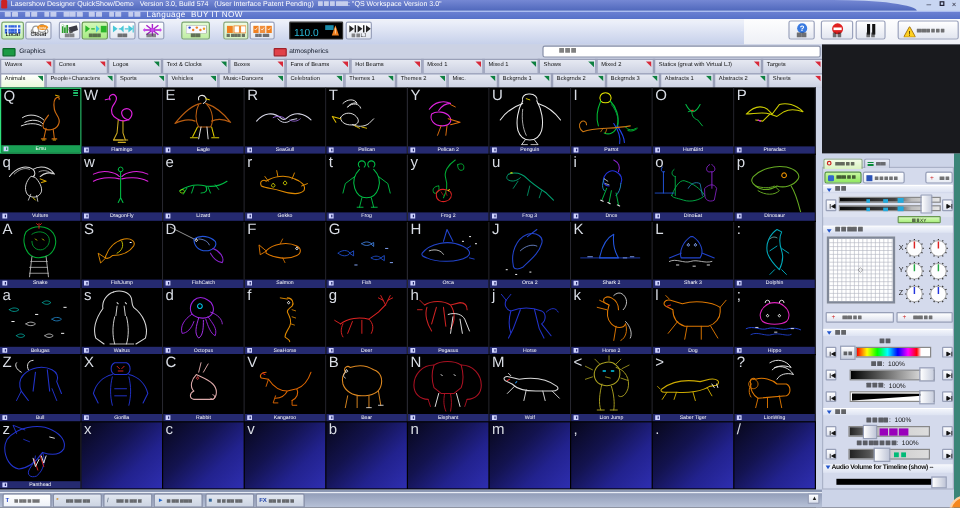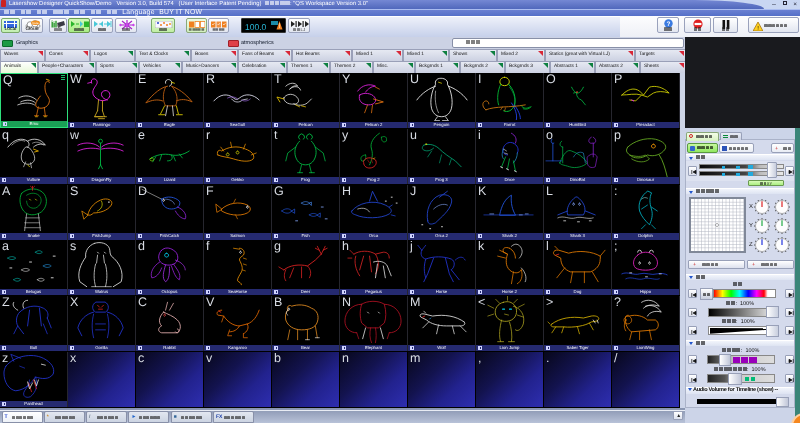--- a/index.html
+++ b/index.html
@@ -118,21 +118,21 @@
 <div class="abs" style="left:208px;top:18px;width:21px;height:15px;background:linear-gradient(#ffffff,#e2e6f0);border:1px solid #9aa2bc;border-radius:2px;">
 <svg class="abs" style="left:2px;top:2px;" width="16" height="7">
       <rect x="0" y="0.5" width="4.5" height="6" fill="#f08020"></rect>
       <rect x="5.5" y="0.5" width="4.5" height="6" fill="#f09040"></rect>
       <rect x="11" y="0.5" width="4.5" height="6" fill="#f08020"></rect>
       <path d="M1 3 l1 1 1.5-2 M6.5 3 l1 1 1.5-2 M12 3 l1 1 1.5-2" stroke="#fff" stroke-width="0.6" fill="none"></path>
     </svg>
 <div class="abs" style="left:0;right:0;bottom:0px;text-align:center;font-size:4px;color:#222;transform:scale(0.9);"><i class="cj"></i><i class="cj"></i><i class="cj"></i><i class="cj"></i></div>
   </div>
 <div class="abs" style="left:241px;top:18px;width:45px;height:15px;background:#000;border:1px solid #333;border-radius:1px;">
-<div class="abs" style="left:3px;top:3px;font-size:8.5px;color:#2ab8d8;font-family:'Liberation Sans',sans-serif;">100.0</div>
+<div class="abs" style="left:3px;top:3px;font-size:8.5px;color:#2ab8d8;font-family:'Liberation Sans',sans-serif;">110.0</div>
 <div class="abs" style="left:29px;top:2px;width:7px;height:4px;background:#1a8aa8;"></div>
 <svg class="abs" style="right:2px;bottom:2px;" width="7" height="9">
       <path d="M3.5 0 L6.5 8.5 L0.5 8.5 Z" fill="#f08020"></path>
       <path d="M3.5 2 L3.5 7" stroke="#ffd0a0" stroke-width="0.8"></path>
     </svg>
   </div>
 <div class="abs" style="left:288px;top:18px;width:22px;height:15px;background:linear-gradient(#ffffff,#e2e6f0);border:1px solid #9aa2bc;border-radius:2px;">
 <svg class="abs" style="left:2px;top:1px;" width="18" height="8">
       <g fill="#222">
         <path d="M0 1 L4 4 L0 7 Z"></path>

